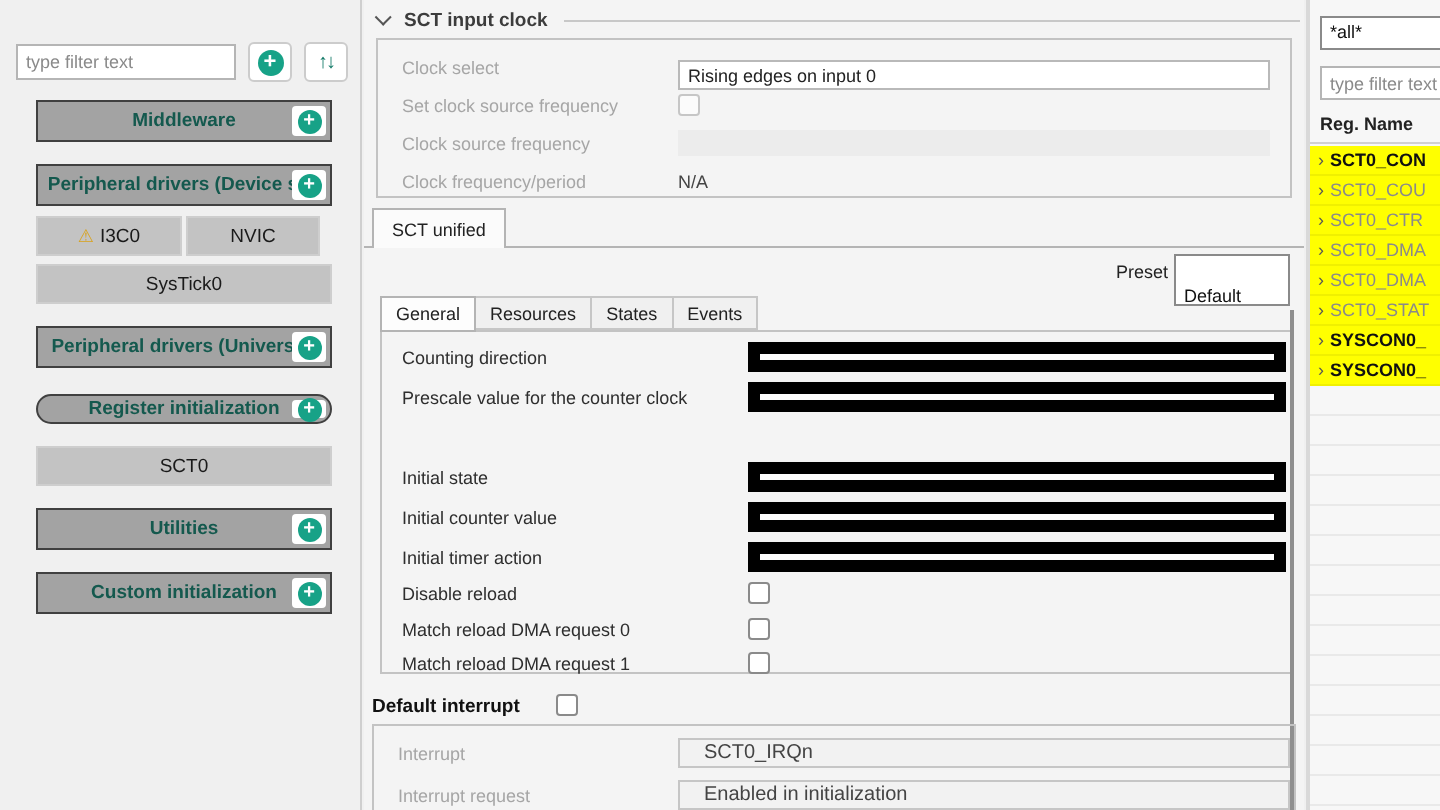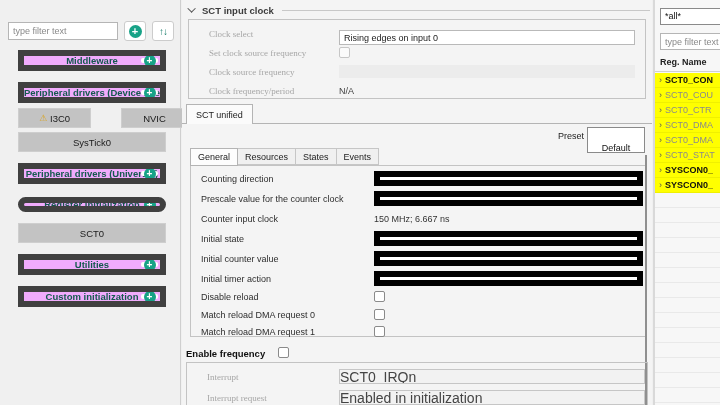--- a/index.html
+++ b/index.html
@@ -11,57 +11,57 @@
   .sidebar { position:absolute; left:0; top:0; width:181px; height:405px; background:#f0f0f0; border-right:1px solid #cfcfcf; }
   .filter-row { position:absolute; left:8px; top:21px; display:flex; gap:6px; align-items:center; }
   .filter-input { width:110px; height:18px; border:1px solid #b5b5b5; background:#fff; font-size:9px; padding:0 4px; color:#333; font-family:inherit; }
   .filter-input::placeholder { color:#8a8a8a; }
   .icon-btn { width:22px; height:20px; background:#fff; border:1px solid #cccccc; border-radius:3px; display:flex; align-items:center; justify-content:center; padding:0; cursor:pointer; }
   .plus-circle { width:13px; height:13px; border-radius:50%; background:#17a287; color:#fff; font-size:11px; font-weight:bold; line-height:12px; text-align:center; display:block; }
   .plus-circle.small { width:12px; height:12px; font-size:10px; line-height:11px; }
   .sort-glyph { color:#137a68; font-size:10px; font-weight:bold; letter-spacing:-1px; }
 
   .sbtn { position:absolute; left:18px; width:148px; display:flex; align-items:center; justify-content:center; white-space:nowrap; overflow:hidden; cursor:pointer; }
-  .sbtn.teal { background:#f0abfc; border:6px solid #404040; color:#14594e; font-weight:bold; font-size:9.5px; }
+  .sbtn.teal { background:#a3a3a3; border:1px solid #404040; color:#14594e; font-weight:bold; font-size:9.5px; }
   .sbtn.gray { background:#c3c3c3; border:1px solid #cecece; color:#1a1a1a; font-size:9.5px; }
   .expand-box { position:absolute; right:2px; top:2px; bottom:2px; width:17px; background:#fff; border-radius:2px; display:flex; align-items:center; justify-content:center; }
   .warn-icon { color:#d9a21b; font-size:9px; margin-right:3px; }
   .p0 { top:50px;  height:21px; }
   .p1 { top:82px;  height:21px; }
   .p2 { top:108px; height:20px; width:73px; }
-  .p3 { top:108px; height:20px; left:93px; width:67px;margin-left:28px; }
+  .p3 { top:108px; height:20px; left:93px; width:67px; }
   .p4 { top:132px; height:20px; }
   .p5 { top:163px; height:21px; }
   .p6 { top:197px; height:15px;border-radius:10px; }
   .p7 { top:223px; height:20px; }
   .p8 { top:254px; height:21px; }
   .p9 { top:286px; height:21px; }
 
   
   .main { position:absolute; left:182px; top:0; width:470px; height:405px; background:#f4f4f4; }
   .group-header { position:absolute; left:8px; top:3px; right:2px; height:14px; display:flex; align-items:center; cursor:pointer; }
   .chev { width:6px; height:6px; border-left:1.5px solid #555; border-bottom:1.5px solid #555; transform:rotate(-45deg) translateY(-2px); margin-right:6px; flex:none; }
   .group-title { font-size:9.5px; font-weight:bold; color:#3c3c3c; white-space:nowrap; }
   .header-line { flex:1; height:1px; background:#c8c8c8; margin-left:8px; }
 
   .group-box { position:absolute; border:1px solid #c3c3c3; }
   .input-clock-box { left:6px; top:19px; width:458px; height:80px; }
   .gb-row { position:absolute; left:0; right:0; height:19px; display:flex; align-items:center; }
-  .gb-label { position:absolute; left:20px; font-size:9px; color:#a6a6a6; white-space:nowrap;font-family:Liberation Serif, serif; }
+  .gb-label { position:absolute; left:12px; font-size:9px; color:#a6a6a6; white-space:nowrap; }
   .gb-ctrl { position:absolute; left:150px; }
   .combo { width:296px; height:15px; background:#fff; border:1px solid #b9b9b9; font-size:9px; color:#222; line-height:14px; padding:0 4px; white-space:nowrap; overflow:hidden;margin-top:8px; }
   .checkbox { width:11px; height:11px; background:#fff; border:1px solid #8a8a8a; border-radius:2px; display:inline-block; cursor:pointer; }
   .checkbox.disabled { border-color:#c6c6c6; background:#fbfbfb; }
   .field-empty { width:296px; height:13px; background:#ececec; }
   .static-val { font-size:9px; color:#444; }
 
   .sct-tab { position:absolute; left:4px; top:104px; height:20px; padding:0 9px; background:#fbfbfb; border:1px solid #b4b4b4; border-bottom:none; font-size:9px; color:#222; display:flex; align-items:center; z-index:2; }
   .tabline { position:absolute; left:0; right:0; top:123px; height:1px; background:#b4b4b4; }
 
-  .preset-row { position:absolute; top:127px; left:0; right:4px; height:18px;text-align:center; }
+  .preset-row { position:absolute; top:127px; left:0; right:4px; height:18px; }
   .preset-label { position:absolute; right:64px; top:4px; font-size:9px; color:#222; }
   .preset-select { position:absolute; right:3px; top:0; width:58px; height:18px; background:#fff; border:1px solid #8a8a8a; font-size:9px; color:#111; line-height:16px; padding:12px 4px; cursor:pointer; white-space:nowrap; overflow:hidden; }
 
   .inner-tabs { position:absolute; left:8px; top:148px; display:flex; align-items:flex-end; z-index:2; }
   .itab { height:17px; padding:0 7px; font-size:9px; color:#222; background:#f0f0f0; border:1px solid #c6c6c6; border-left:none; display:flex; align-items:center; cursor:pointer; }
   .itab:first-child { border-left:1px solid #c6c6c6; }
   .itab.active { background:#fdfdfd; border:1px solid #b4b4b4; height:18px; margin-bottom:-1px; }
 
   .content-box { left:8px; top:165px; width:456px; height:172px; background:#f4f4f4; }
   .frow { position:absolute; left:0; right:0; height:19px; display:flex; align-items:center; }
@@ -71,21 +71,21 @@
   .f-static { font-size:9px; color:#333; }
 
   .vscrollbar { position:absolute; left:463px; top:155px; width:2px; height:250px; background:#8f8f8f; cursor:pointer; }
 
   .enable-row { position:absolute; left:4px; top:346px; height:14px; display:flex; align-items:center; }
   .enable-label { font-size:9.5px; font-weight:bold; color:#111; }
   .enable-row .checkbox { position:absolute; left:92px; top:1px; }
 
   .interrupt-box { left:4px; top:362px; width:462px; height:46px; }
   .i-ctrl { position:absolute; left:152px; }
-  .i-field { width:306px; height:15px; background:#f2f2f2; border:1px solid #c6c6c6; font-size:14px; color:#444; line-height:14px; padding:0 0; white-space:nowrap; overflow:hidden; }
+  .i-field { width:306px; height:15px; background:#f2f2f2; border:1px solid #c6c6c6; font-size:10px; color:#444; line-height:14px; padding:0 12px; white-space:nowrap; overflow:hidden; }
 
   
   .regpanel { position:absolute; left:653px; top:0; width:67px; height:405px; background:#f7f7f7; border-left:2px solid #d9d9d9; overflow:hidden; }
   .reg-dropdown { position:absolute; left:5px; top:8px; width:70px; height:17px; background:#fff; border:1px solid #8a8a8a; font-size:9px; color:#111; line-height:15px; padding:0 4px; cursor:pointer; }
   .reg-filter { position:absolute; left:5px; top:33px; width:70px; height:17px; background:#fff; border:1px solid #b5b5b5; font-size:9px; padding:0 4px; color:#333; font-family:inherit; }
   .reg-filter::placeholder { color:#8a8a8a; }
   .reg-header { position:absolute; left:5px; top:57px; font-size:9px; font-weight:bold; color:#222; }
   .reg-headline { position:absolute; left:0; right:0; top:71px; height:1px; background:#d0d0d0; }
   .reg-rows { position:absolute; left:0; right:0; top:73px; }
   .reg-row { height:15px; display:flex; align-items:center; border-bottom:1px solid rgba(0,0,0,0.06); cursor:pointer; }
@@ -208,24 +208,20 @@
 
     <div class="group-box content-box">
       <div class="frow" style="top:3px;">
         <span class="f-label">Counting direction</span>
         <span class="f-ctrl f-combo">Up (Unidirectional mode)</span>
       </div>
       <div class="frow" style="top:23px;">
         <span class="f-label">Prescale value for the counter clock</span>
         <span class="f-ctrl f-combo">1</span>
       </div>
-      <div class="frow" style="top:43px;">
-        <span class="f-label">Counter input clock</span>
-        <span class="f-ctrl f-static">150 MHz; 6.667 ns</span>
-      </div>
       <div class="frow" style="top:63px;">
         <span class="f-label">Initial state</span>
         <span class="f-ctrl f-combo">STATE_0</span>
       </div>
       <div class="frow" style="top:83px;">
         <span class="f-label">Initial counter value</span>
         <span class="f-ctrl f-combo">0</span>
       </div>
       <div class="frow" style="top:103px;">
         <span class="f-label">Initial timer action</span>
@@ -241,21 +237,21 @@
       </div>
       <div class="frow" style="top:156px;">
         <span class="f-label">Match reload DMA request 1</span>
         <span class="f-ctrl checkbox"></span>
       </div>
     </div>
 
     <div class="vscrollbar"></div>
 
     <div class="enable-row">
-      <span class="enable-label">Enable frequency</span>
+      <span class="enable-label">Default interrupt</span>
       <span class="checkbox"></span>
     </div>
 
     <div class="group-box interrupt-box">
       <div class="gb-row" style="top:4px;">
         <span class="gb-label">Interrupt</span>
         <span class="i-ctrl i-field">SCT0_IRQn</span>
       </div>
       <div class="gb-row" style="top:25px;">
         <span class="gb-label">Interrupt request</span>

